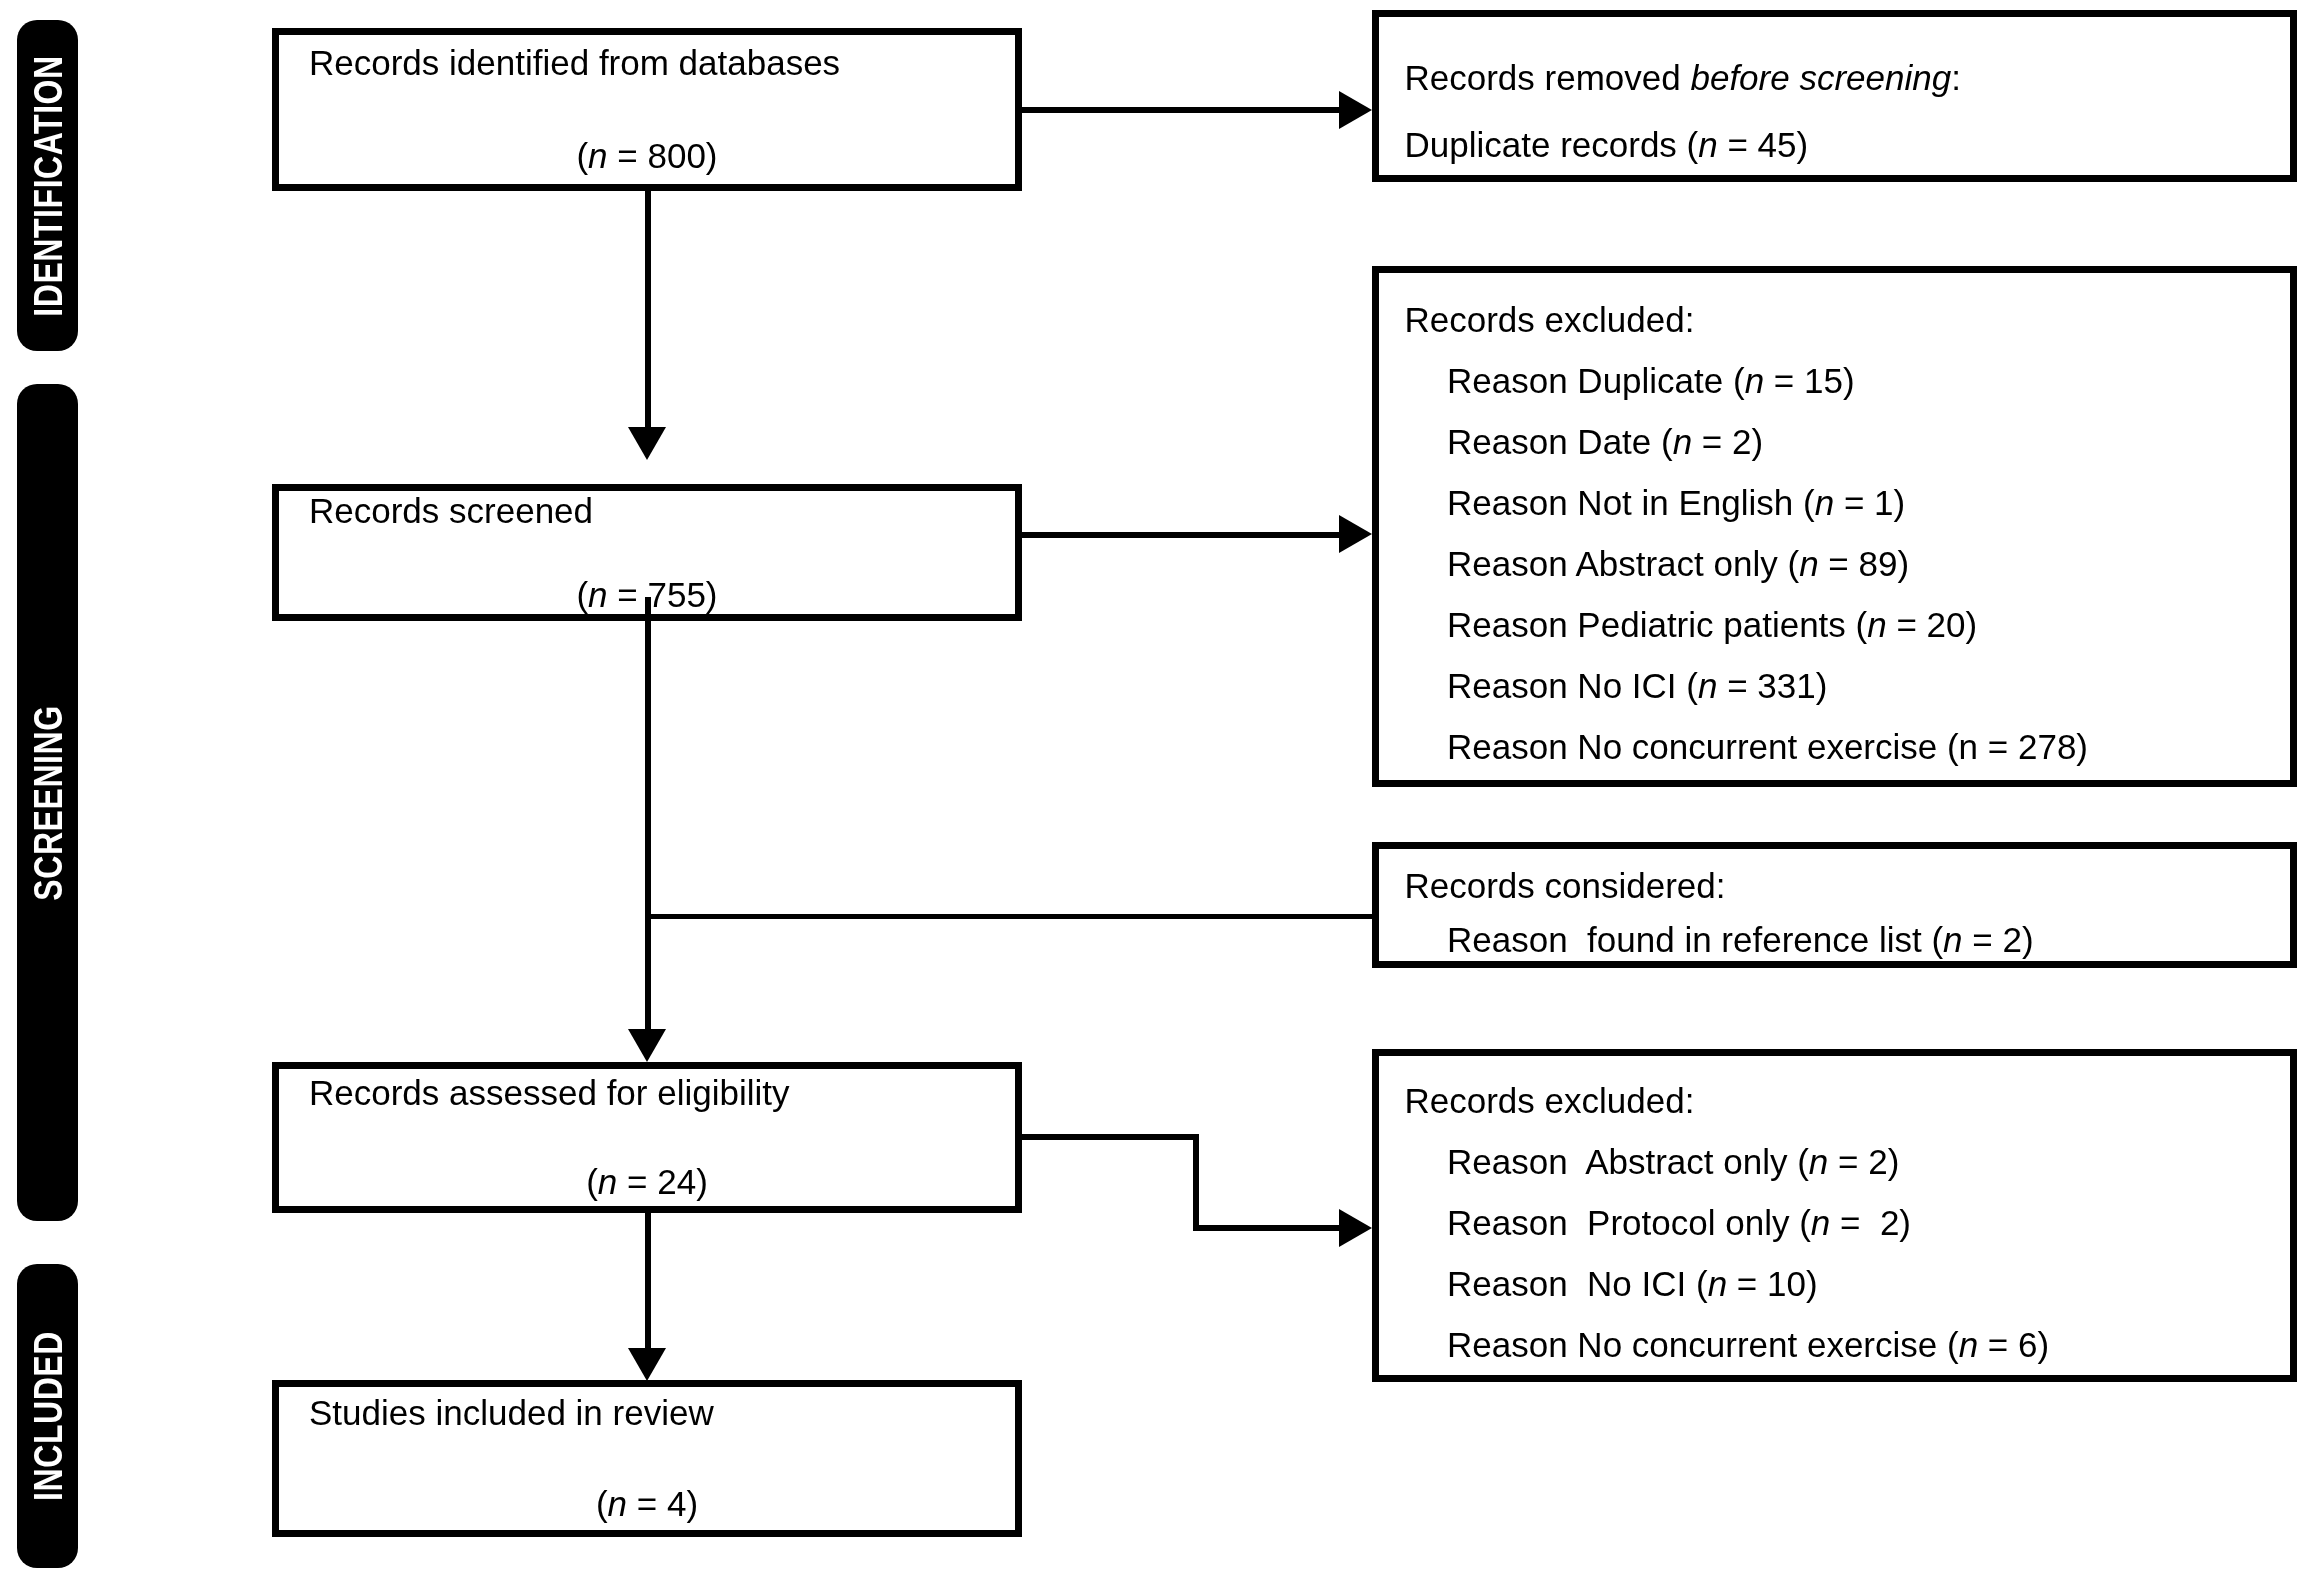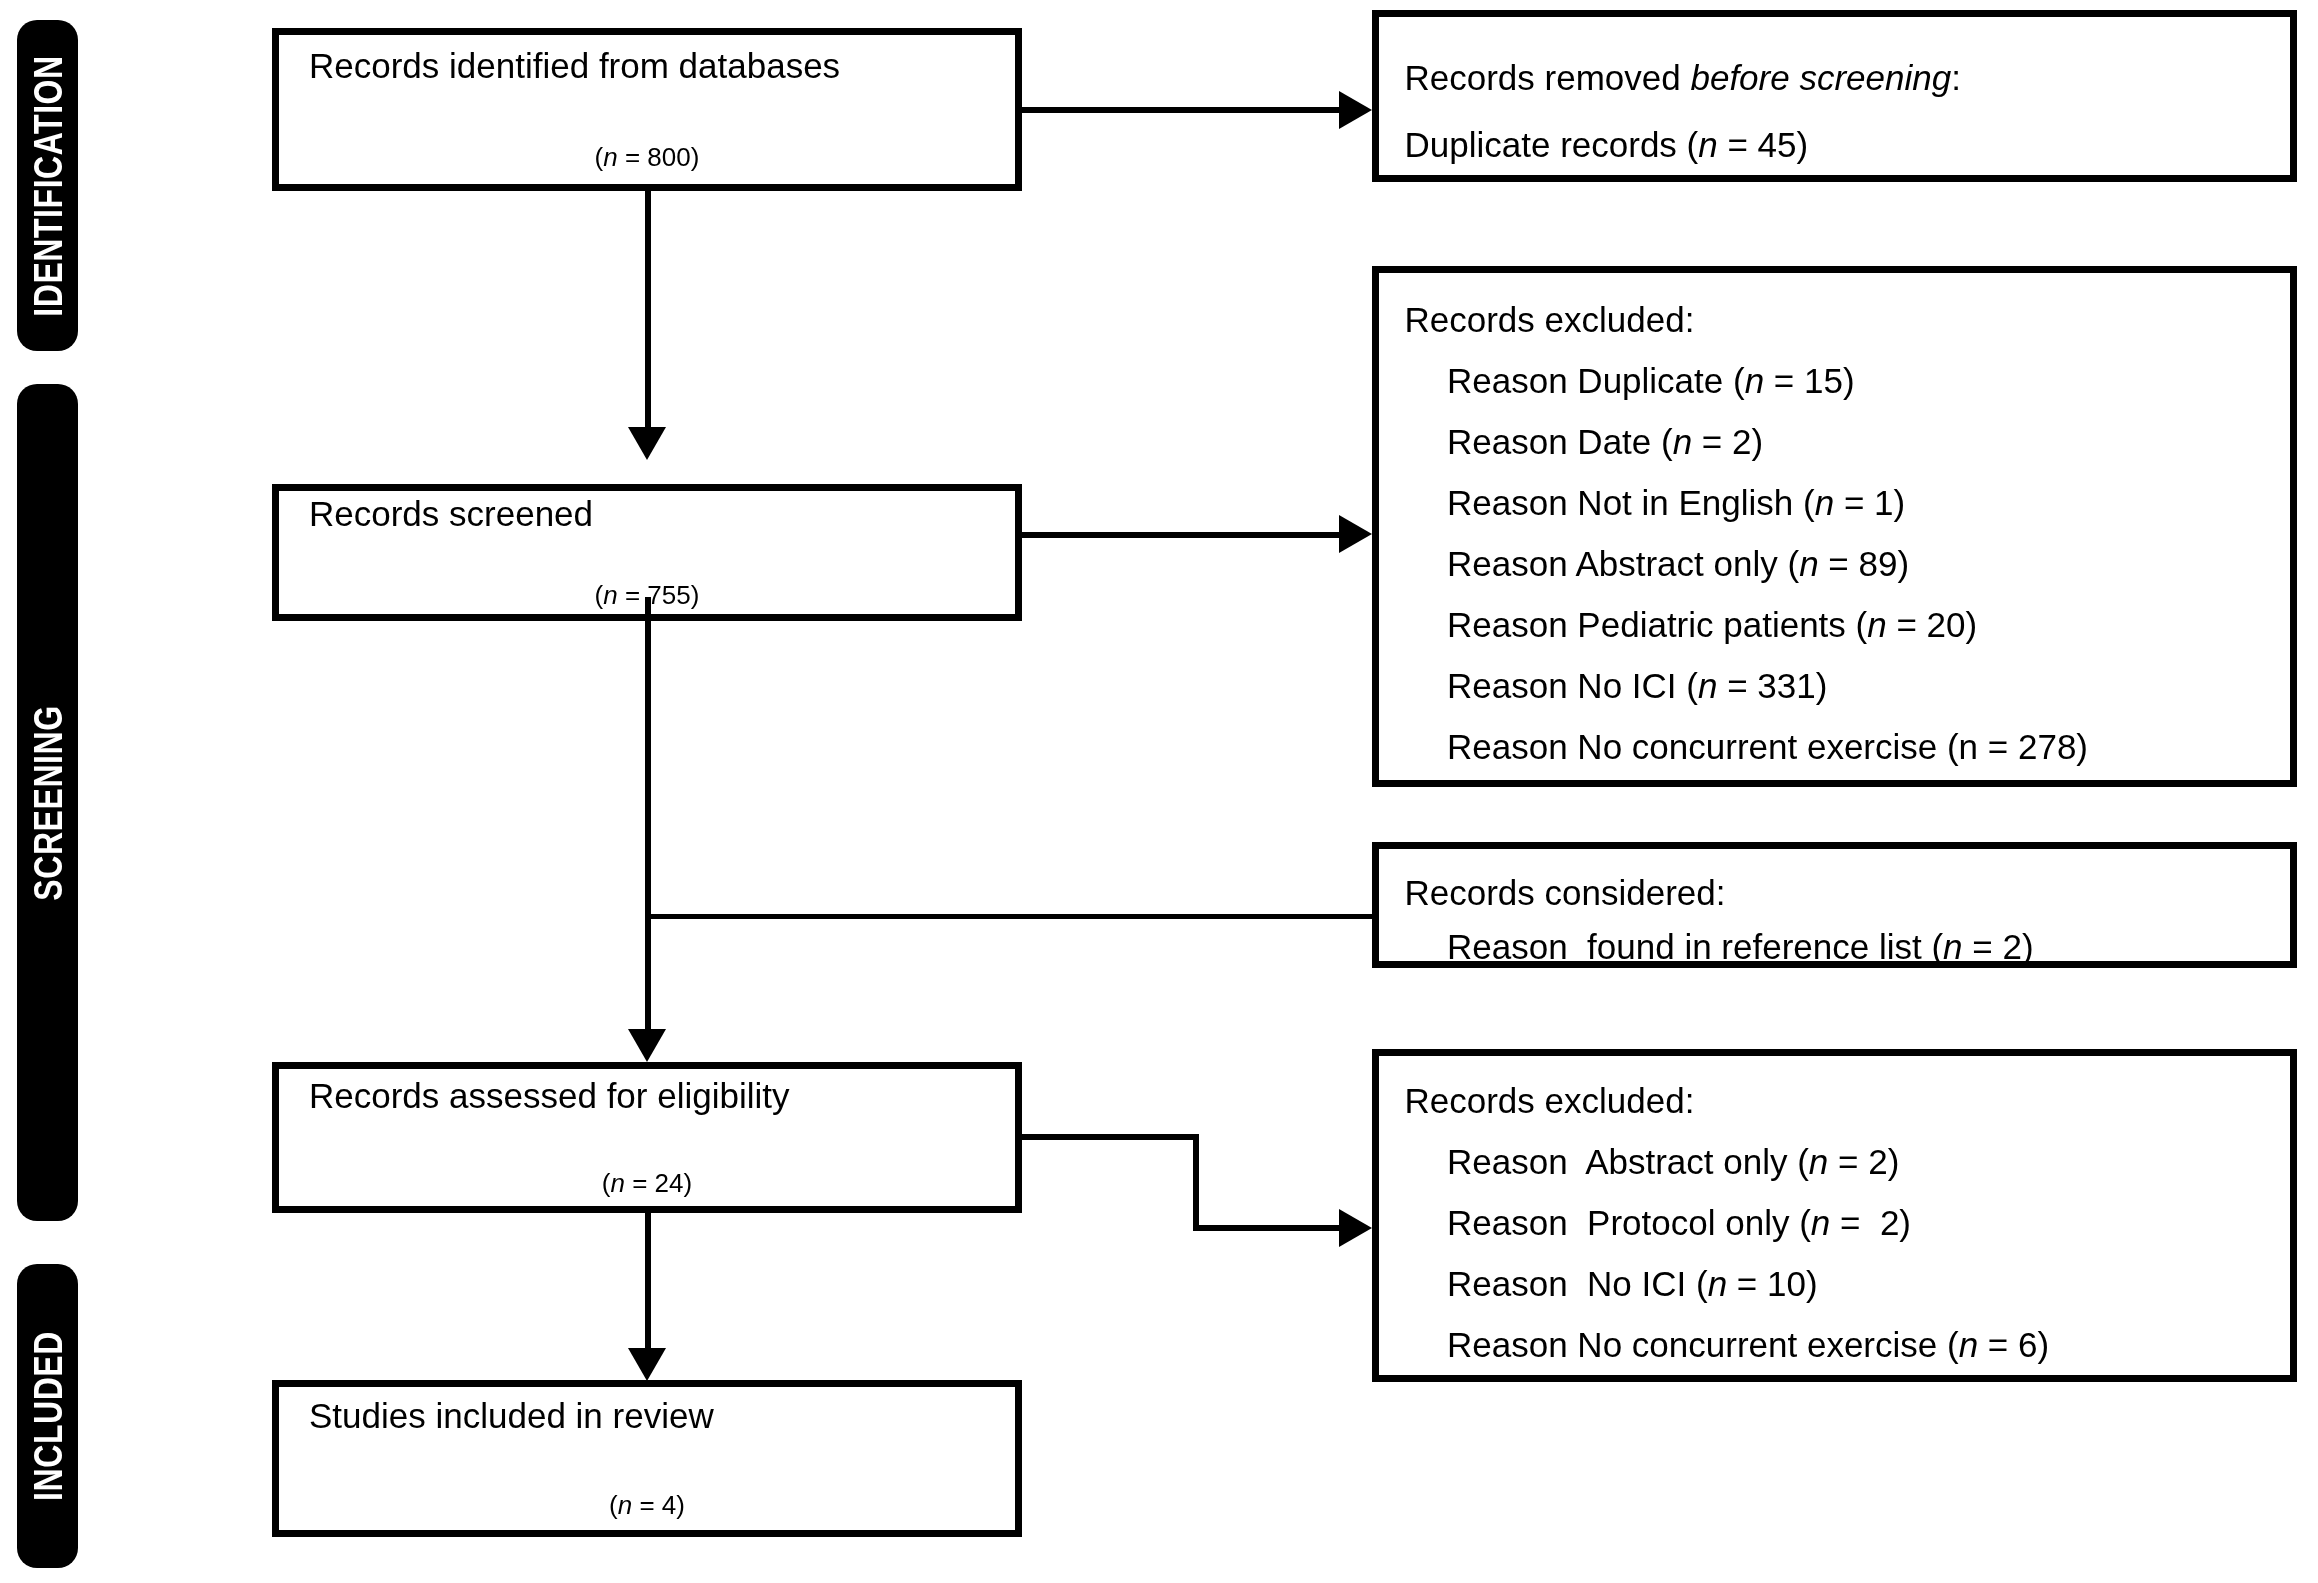--- a/index.html
+++ b/index.html
@@ -33,21 +33,21 @@
   }
   
   .fbox{
     position:absolute;left:272px;width:750px;
     box-sizing:border-box;
     background:var(--paper);
     border:7.8px solid var(--ink);
     display:flex;flex-direction:column;justify-content:space-evenly;gap:44px;
   }
   .fbox .l1{font-size:35px;padding-left:30px;white-space:pre;}
-  .fbox .l2{font-size:26px;text-align:center;white-space:pre;}
+  .fbox .l2{font-size:35px;text-align:center;white-space:pre;}
   
   .sbox{
     position:absolute;left:1372px;width:925px;
     box-sizing:border-box;
     background:var(--paper);
     border:7.8px solid var(--ink);
   }
   .sbox .line{font-size:35px;padding-left:25.5px;white-space:pre;}
   .sbox .line.ind{padding-left:68px;}
   .lh95 .line{line-height:67px;}
@@ -115,21 +115,21 @@
     <div class="line"><span>Records excluded:</span></div>
     <div class="line ind"><span>Reason Duplicate (</span><span class="it">n</span><span> = 15)</span></div>
     <div class="line ind"><span>Reason Date (</span><span class="it">n</span><span> = 2)</span></div>
     <div class="line ind"><span>Reason Not in English (</span><span class="it">n</span><span> = 1)</span></div>
     <div class="line ind"><span>Reason Abstract only (</span><span class="it">n</span><span> = 89)</span></div>
     <div class="line ind"><span>Reason Pediatric patients (</span><span class="it">n</span><span> = 20)</span></div>
     <div class="line ind"><span>Reason No ICI (</span><span class="it">n</span><span> = 331)</span></div>
     <div class="line ind"><span>Reason No concurrent exercise (n = 278)</span></div>
   </div>
 
-  <div class="sbox lh76" style="top:842px;height:126px;padding-top:17px;">
+  <div class="sbox lh76" style="top:842px;height:126px;padding-top:10px;">
     <div class="line"><span>Records considered:</span></div>
     <div class="line ind"><span>Reason  found in reference list (</span><span class="it">n</span><span> = 2)</span></div>
   </div>
 
   <div class="sbox lh86" style="top:1049px;height:333px;padding-top:14px;">
     <div class="line"><span>Records excluded:</span></div>
     <div class="line ind"><span>Reason  Abstract only (</span><span class="it">n</span><span> = 2)</span></div>
     <div class="line ind"><span>Reason  Protocol only (</span><span class="it">n</span><span> =  2)</span></div>
     <div class="line ind"><span>Reason  No ICI (</span><span class="it">n</span><span> = 10)</span></div>
     <div class="line ind"><span>Reason No concurrent exercise (</span><span class="it">n</span><span> = 6)</span></div>

